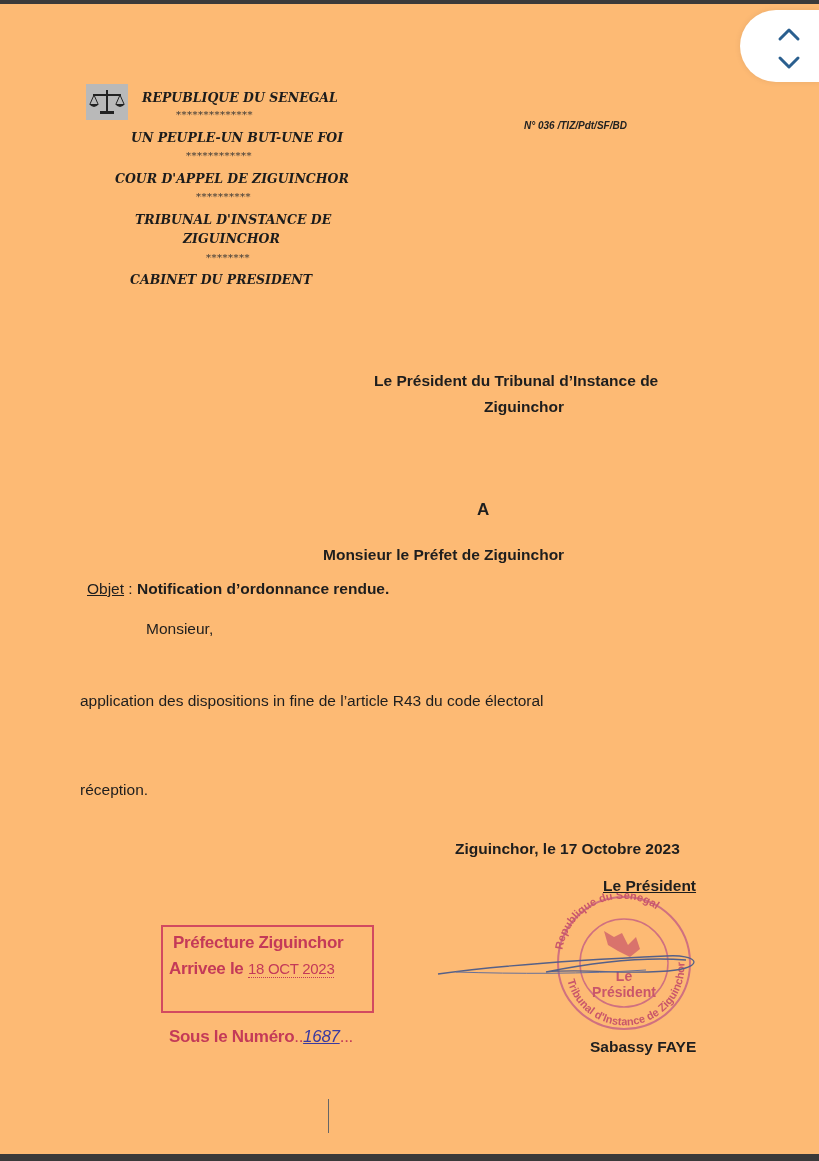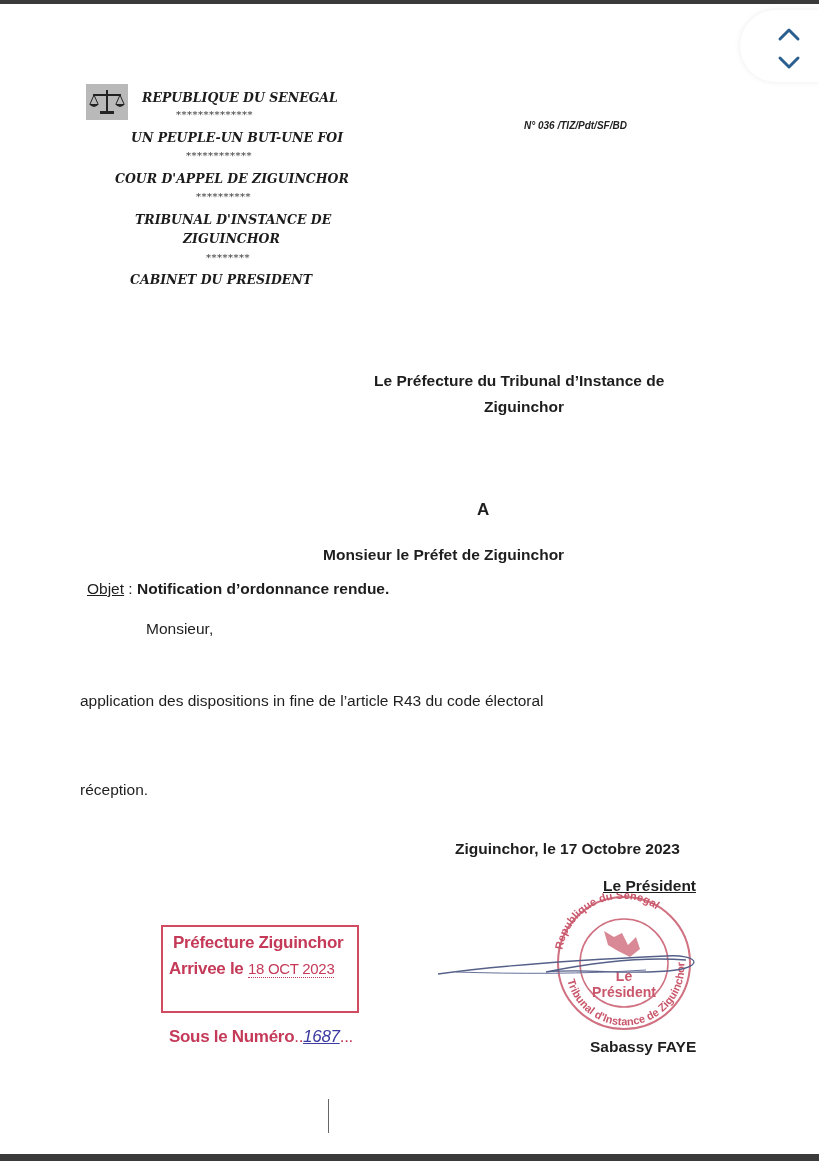--- a/index.html
+++ b/index.html
@@ -1,29 +1,29 @@
 <!DOCTYPE html>
 <html><head>
 <meta charset="utf-8">
 <style>
   html, body { margin:0; padding:0; }
   body { width:819px; height:1161px; background:#3a3a3a; position:relative; overflow:hidden; font-family:"Liberation Sans", sans-serif; }
-  .page { position:absolute; left:0; top:4px; width:819px; height:1150px; background:#ffffff; overflow:hidden; }
+  .page { position:absolute; left:0; top:4px; width:819px; height:1150px; background:#fdba74; overflow:hidden; }
   .scroll-ctrl { position:absolute; left:740px; top:6px; width:79px; height:72px; background:#fff; border-radius:38px 0 0 38px; box-shadow:0 0 6px rgba(0,0,0,0.08); }
   .scroll-ctrl .arr { position:absolute; left:36px; width:26px; height:18px; cursor:pointer; }
   .scroll-ctrl .up { top:15px; }
   .scroll-ctrl .down { top:44px; }
   .hdr { position:absolute; font-family:"DejaVu Serif", serif; font-weight:bold; font-style:italic; color:#1c1c1c; font-size:12.5px; white-space:nowrap; text-align:center; }
   .stars { position:absolute; font-family:"DejaVu Serif", serif; font-size:10px; color:#333; letter-spacing:0.5px; white-space:nowrap; }
   .logo { position:absolute; left:86px; top:80px; width:42px; height:36px; background:#b9b9b9; }
   .ref { position:absolute; left:524px; top:116px; font-family:"Liberation Sans", sans-serif; font-style:italic; font-weight:bold; font-size:10px; color:#222; }
   .bold { font-weight:bold; }
   .txt { position:absolute; font-family:"Liberation Sans", sans-serif; color:#1e1e1e; font-size:15.5px; white-space:nowrap; }
   .u { text-decoration:underline; }
-  .stamp { position:absolute; left:161px; top:921px; width:198px; height:88px; border:2px solid #d24a60; box-sizing:border-box; color:#c43a58; font-family:"Liberation Sans", sans-serif; font-weight:bold; }
+  .stamp { position:absolute; left:161px; top:921px; width:213px; height:88px; border:2px solid #d24a60; box-sizing:border-box; color:#c43a58; font-family:"Liberation Sans", sans-serif; font-weight:bold; }
   .stamp .l { position:absolute; left:6px; font-size:17px; white-space:nowrap; letter-spacing:-0.3px; }
   .seal { position:absolute; left:544px; top:889px; width:160px; height:140px; }
   .sigline { position:absolute; left:328px; top:1095px; width:1px; height:34px; background:#666; }
 </style>
 </head>
 <body>
 
 <div class="page">
 
   <div class="logo">
@@ -46,21 +46,21 @@
   <div class="stars" style="left:186px;top:146px;">************</div>
   <div class="hdr" style="left:115px;top:167px;">COUR D'APPEL DE ZIGUINCHOR</div>
   <div class="stars" style="left:196px;top:187px;">**********</div>
   <div class="hdr" style="left:135px;top:208px;">TRIBUNAL D'INSTANCE DE</div>
   <div class="hdr" style="left:183px;top:227px;">ZIGUINCHOR</div>
   <div class="stars" style="left:206px;top:248px;">********</div>
   <div class="hdr" style="left:130px;top:268px;">CABINET DU PRESIDENT</div>
 
   <div class="ref">N° 036 /TIZ/Pdt/SF/BD</div>
 
-  <div class="txt bold" style="left:374px;top:368px;">Le Préfecture du Tribunal d’Instance de</div>
+  <div class="txt bold" style="left:374px;top:368px;">Le Président du Tribunal d’Instance de</div>
   <div class="txt bold" style="left:484px;top:394px;">Ziguinchor</div>
 
   <div class="txt bold" style="left:477px;top:496px;font-size:17px;">A</div>
 
   <div class="txt bold" style="left:323px;top:542px;">Monsieur le Préfet de Ziguinchor</div>
 
   <div class="txt" style="left:87px;top:576px;">
     <span class="u">Objet</span><span> : </span><span class="bold">Notification d’ordonnance rendue.</span>
   </div>
 

